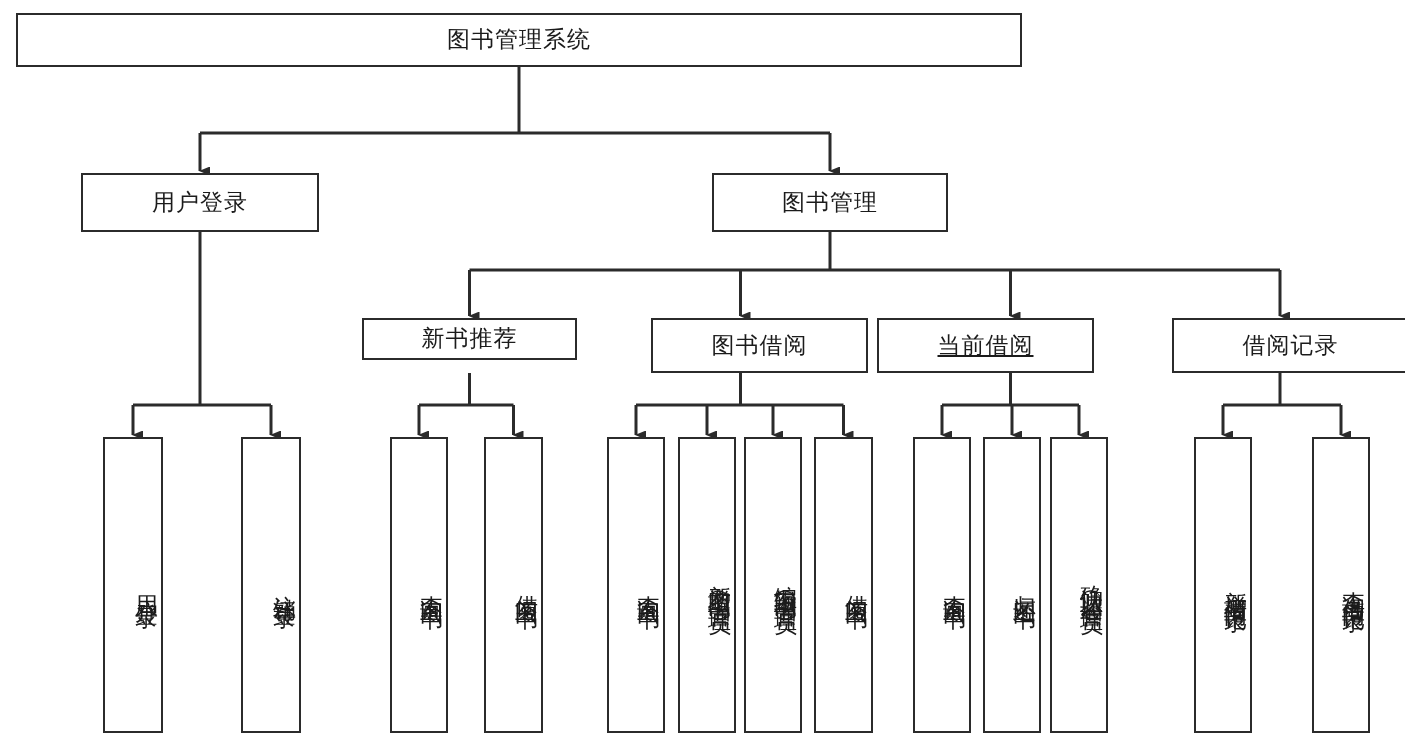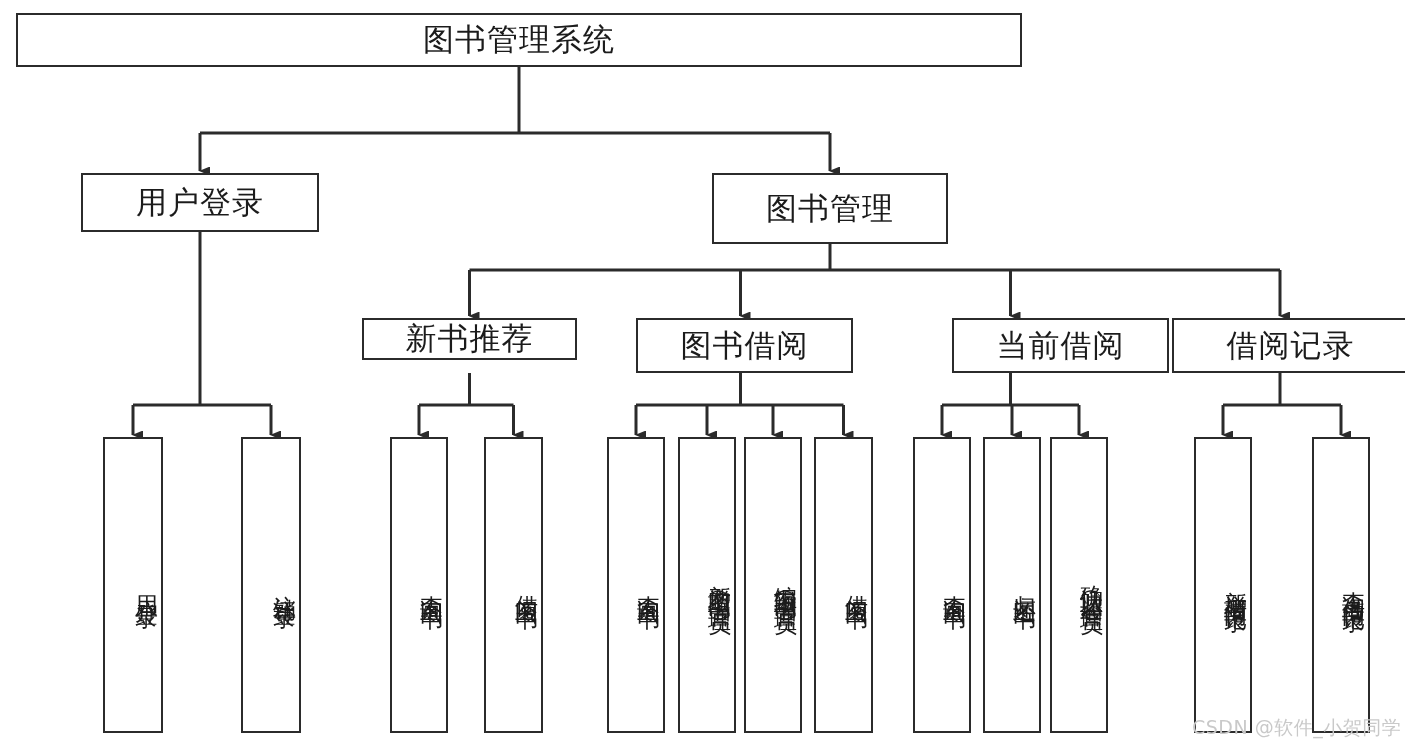--- a/index.html
+++ b/index.html
@@ -28,21 +28,21 @@
     position: absolute;
     box-sizing: border-box;
     border: 2px solid #2b2b2b;
     background: #ffffff;
     display: flex;
     align-items: center;
     justify-content: center;
     color: #1b1b1b;
   }
   .node.horiz {
-    font-size: 31px;
+    font-size: 23px;
     letter-spacing: 1px;
     line-height: 1.2;
   }
   .node.vert {
     writing-mode: vertical-rl;
     text-orientation: upright;
     font-size: 23px;
     line-height: 1.25;
     letter-spacing: 4px;
     padding-top: 10px;
@@ -113,30 +113,30 @@
       </g>
   </svg>
 
   <div id="nodes">
       <div class="node horiz" style="left: 16px; top: 13px; width: 1006px; height: 54px;">
         <span class="htext">图书管理系统</span>
       </div>
       <div class="node horiz" style="left: 81px; top: 173px; width: 238px; height: 59px;">
         <span class="htext">用户登录</span>
       </div>
-      <div class="node horiz" style="left: 712px; top: 173px; width: 236px; height: 71px; justify-content: center;">
+      <div class="node horiz" style="left: 712px; top: 173px; width: 236px; height: 59px; justify-content: center;">
         <span class="htext">图书管理</span>
       </div>
       <div class="node horiz" style="left: 362px; top: 318px; width: 215px; height: 42px;">
         <span class="htext">新书推荐</span>
       </div>
-      <div class="node horiz" style="left: 636px; top: 318px; width: 217px; height: 55px;">
+      <div class="node horiz" style="left: 651px; top: 318px; width: 217px; height: 55px;">
         <span class="htext">图书借阅</span>
       </div>
-      <div class="node horiz" style="left: 952px; top: 318px; width: 217px; height: 55px;">
+      <div class="node horiz" style="left: 877px; top: 318px; width: 217px; height: 55px; text-decoration: underline;">
         <span class="htext">当前借阅</span>
       </div>
       <div class="node horiz" style="left: 1172px; top: 318px; width: 237px; height: 55px;">
         <span class="htext">借阅记录</span>
       </div>
       <div class="node vert" style="left: 103px; top: 437px; width: 60px; height: 296px;">
         <span class="vtext">用户登录</span>
       </div>
       <div class="node vert" style="left: 241px; top: 437px; width: 60px; height: 296px;">
         <span class="vtext">注销登录</span>
@@ -169,15 +169,14 @@
         <span class="vtext">确认归还（管理员）</span>
       </div>
       <div class="node vert" style="left: 1194px; top: 437px; width: 58px; height: 296px;">
         <span class="vtext">新增借阅记录</span>
       </div>
       <div class="node vert" style="left: 1312px; top: 437px; width: 58px; height: 296px;">
         <span class="vtext">查询借阅记录</span>
       </div>
     </div>
 
-  <div class="watermark" style="left: 1192px; top: 715px;">CSDN @软件_小贺同学</div>
 
 </div>
 
 </body></html>

